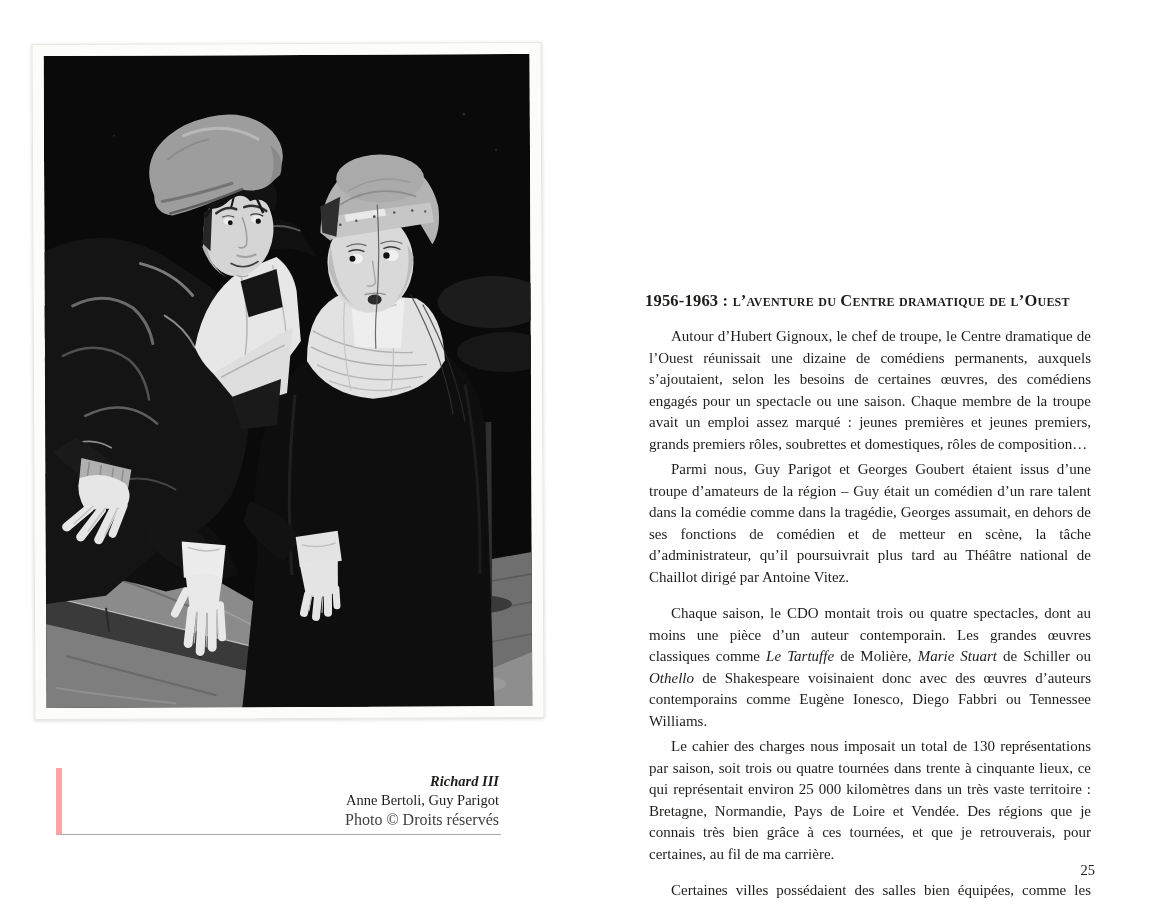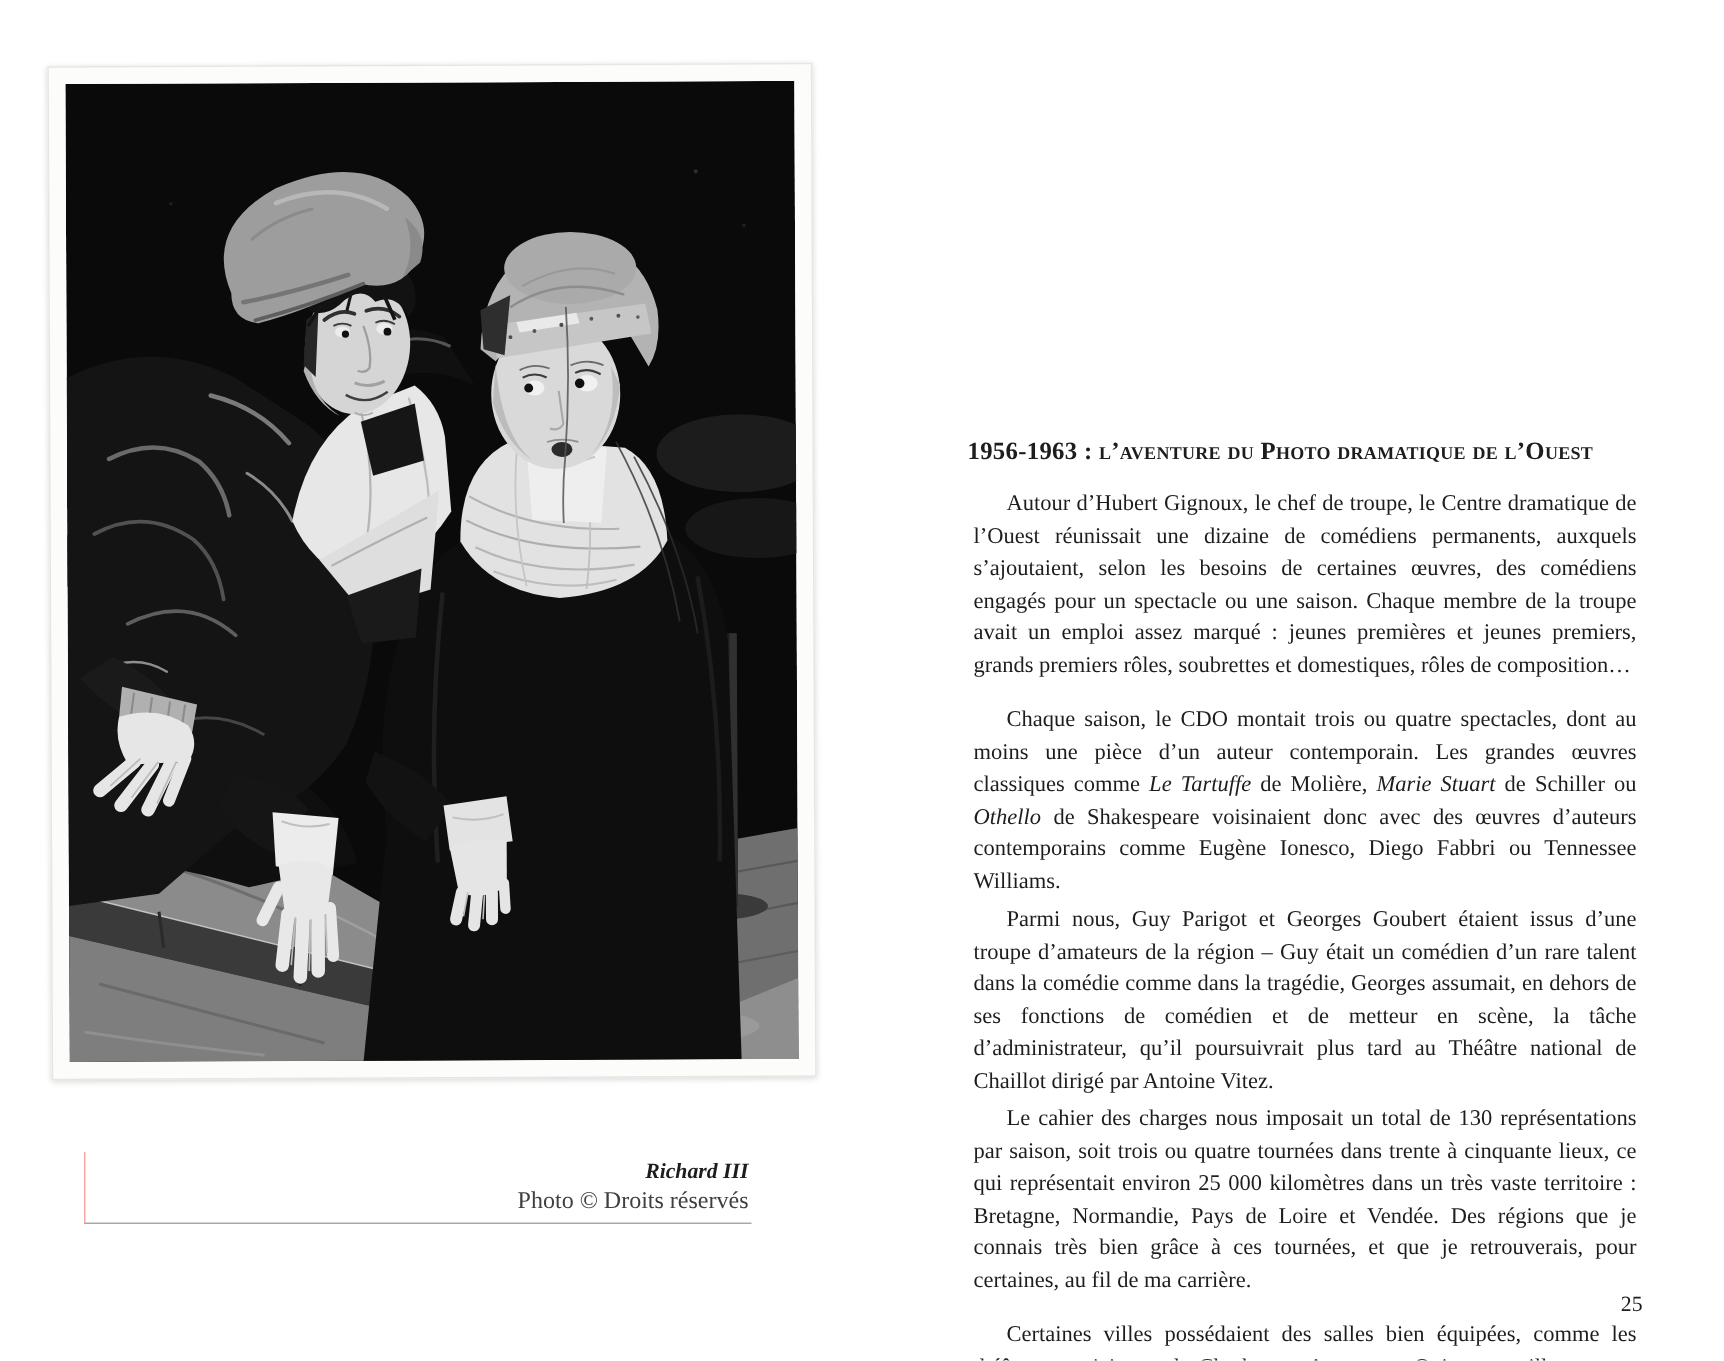--- a/index.html
+++ b/index.html
@@ -20,21 +20,21 @@
     border:1px solid #e7e7e2;
     box-shadow:0 1px 4px rgba(0,0,0,.16);
     transform:rotate(-0.25deg);
   }
   .photo-print svg{display:block;}
 
   .caption{
     position:absolute;left:56px;top:768px;width:445px;
     box-sizing:border-box;
     text-align:right;
-    border-left:1px solid #fca5a5;
+    border-left:6px solid #fca5a5;
     border-bottom:1px solid #a9a9a3;
     padding:4px 2px 7px 0;
   }
   .cap-title{font-weight:bold;font-style:italic;font-size:14.5px;line-height:19px;}
   .cap-actors,.cap-company{font-size:14.5px;line-height:19px;}
   .cap-credit{font-size:16px;line-height:15px;color:#3f3f3d;margin-top:2px;}
 
   
   .text-column{position:absolute;left:645px;top:291px;width:450px;}
   h1.chapter{
@@ -258,31 +258,32 @@
           <path d="M272,542 L270,562" stroke="#e5e5e5" stroke-width="8" stroke-linecap="round" fill="none"></path>
           <path d="M282,540 L282,558" stroke="#e5e5e5" stroke-width="8" stroke-linecap="round" fill="none"></path>
           <path d="M290,534 L291,551" stroke="#e5e5e5" stroke-width="7" stroke-linecap="round" fill="none"></path>
           <path d="M266,540 L263,556 M277,542 L276,558" stroke="#bcbcbc" stroke-width="1.1" fill="none"></path>
         </g>
       </svg>
     </figure>
 
     <figcaption class="caption">
       <div class="cap-title">Richard III</div>
+      <div class="cap-actors">Anne Bertoli, Guy Parigot</div>
       <div class="cap-credit">Photo © Droits réservés</div>
     </figcaption>
   </section>
 
   <section>
     <div class="text-column">
-      <h1 class="chapter"><span>1956-1963&nbsp;:&nbsp;</span><span class="sc">l’aventure du Photo dramatique de l’Ouest</span></h1>
+      <h1 class="chapter"><span>1956-1963&nbsp;:&nbsp;</span><span class="sc">l’aventure du Centre dramatique de l’Ouest</span></h1>
 
       <p class="body">Autour d’Hubert Gignoux, le chef de troupe, le Centre dramatique de l’Ouest réunissait une dizaine de comédiens permanents, auxquels s’ajoutaient, selon les besoins de certaines œuvres, des comédiens engagés pour un spectacle ou une saison. Chaque membre de la troupe avait un emploi assez marqué&nbsp;: jeunes premières et jeunes premiers, grands premiers rôles, soubrettes et domestiques, rôles de composition…</p>
+      <p class="body">Parmi nous, Guy Parigot et Georges Goubert étaient issus d’une troupe d’amateurs de la région – Guy était un comédien d’un rare talent dans la comédie comme dans la tragédie, Georges assumait, en dehors de ses fonctions de comédien et de metteur en scène, la tâche d’administrateur, qu’il poursuivrait plus tard au Théâtre national de Chaillot dirigé par Antoine Vitez.</p>
       <p class="body gap">Chaque saison, le CDO montait trois ou quatre spectacles, dont au moins une pièce d’un auteur contemporain. Les grandes œuvres classiques comme <i>Le Tartuffe</i> de Molière, <i>Marie Stuart</i> de Schiller ou <i>Othello</i> de Shakespeare voisinaient donc avec des œuvres d’auteurs contemporains comme Eugène Ionesco, Diego Fabbri ou Tennessee Williams.</p>
-      <p class="body">Parmi nous, Guy Parigot et Georges Goubert étaient issus d’une troupe d’amateurs de la région – Guy était un comédien d’un rare talent dans la comédie comme dans la tragédie, Georges assumait, en dehors de ses fonctions de comédien et de metteur en scène, la tâche d’administrateur, qu’il poursuivrait plus tard au Théâtre national de Chaillot dirigé par Antoine Vitez.</p>
       <p class="body">Le cahier des charges nous imposait un total de 130 représentations par saison, soit trois ou quatre tournées dans trente à cinquante lieux, ce qui représentait environ 25&nbsp;000 kilomètres dans un très vaste territoire&nbsp;: Bretagne, Normandie, Pays de Loire et Vendée. Des régions que je connais très bien grâce à ces tournées, et que je retrouverais, pour certaines, au fil de ma carrière.</p>
       <p class="body gap">Certaines villes possédaient des salles bien équipées, comme les théâtres municipaux de Cherbourg, Angers ou Quimper&nbsp;; ailleurs nous jouions dans des cinémas ou des salles des fêtes. L’équipe technique étant très réduite, les comédiens participaient souvent au chargement et au déchargement des décors, transportés sur le toit du car qui servait au déplacement de la troupe.</p>
     </div>
 
     <div class="page-number">25</div>
   </section>
 
 </div>
 
 </body></html>

